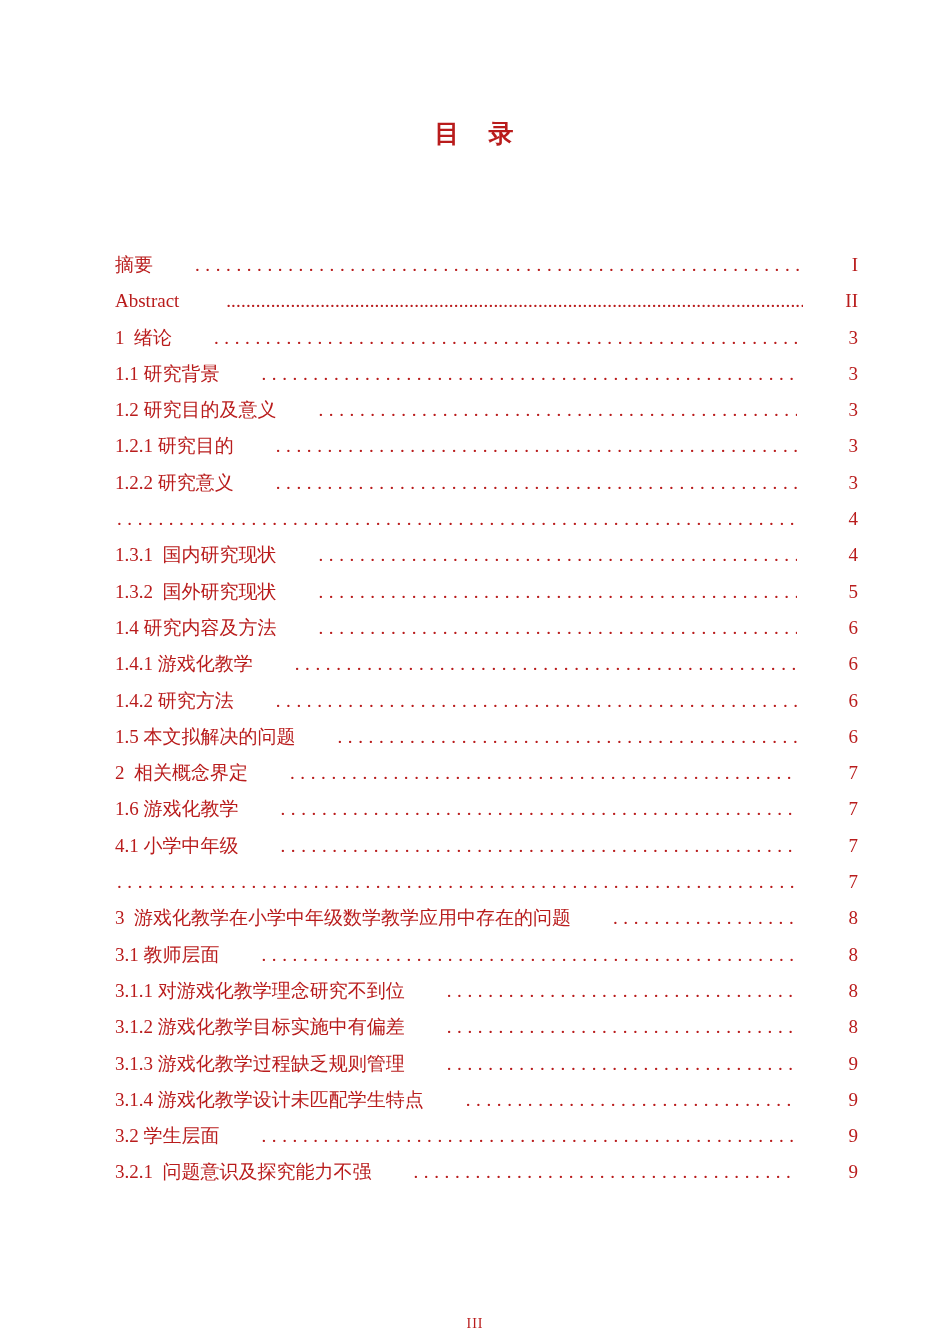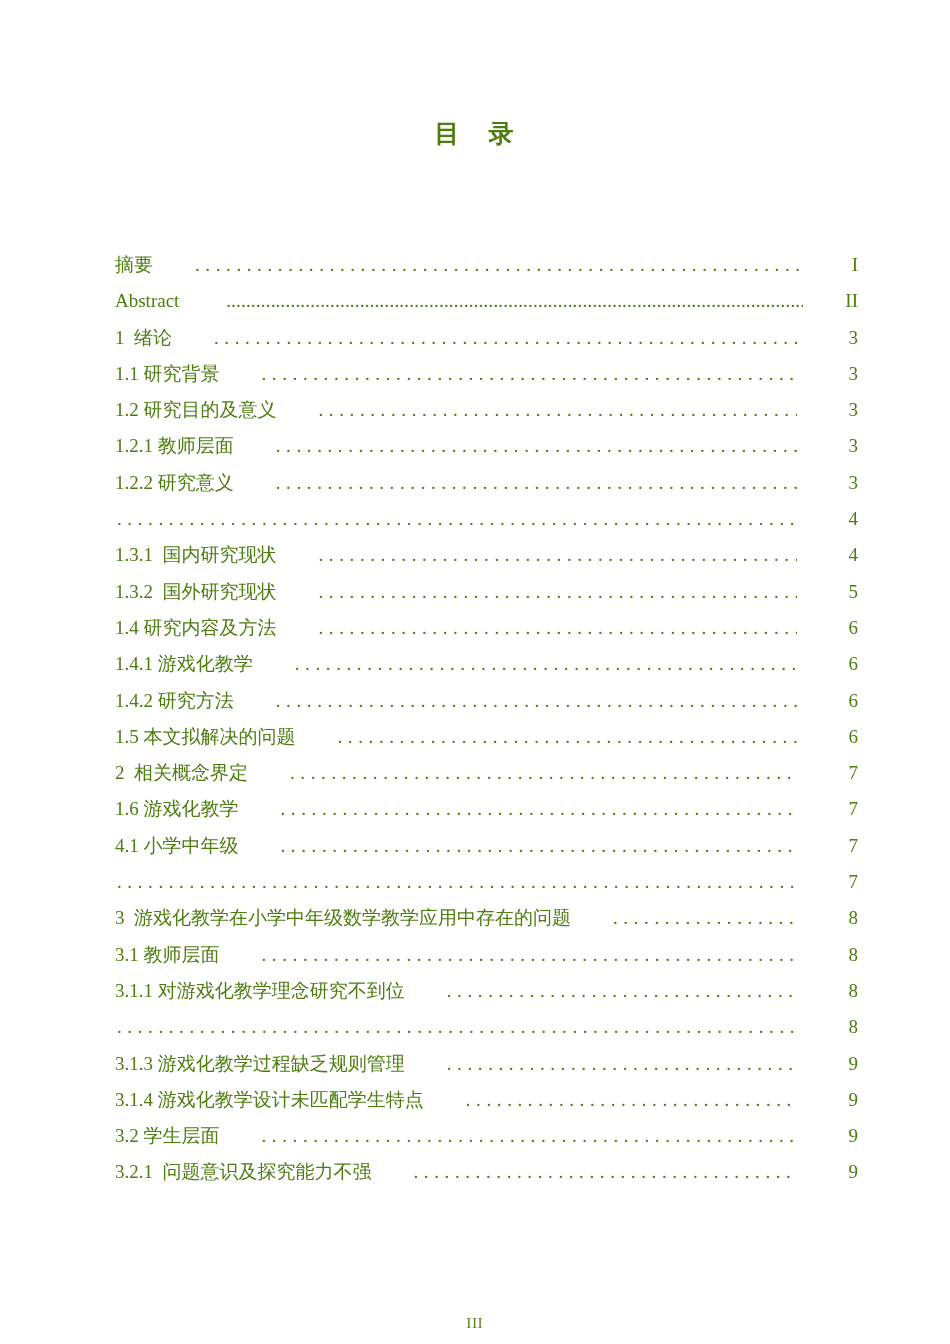--- a/index.html
+++ b/index.html
@@ -2,21 +2,21 @@
 <html><head>
 <meta charset="utf-8">
 <style>
   * { margin: 0; padding: 0; box-sizing: border-box; }
   html, body { background: #ffffff; }
   .page {
     position: relative;
     width: 950px;
     height: 1344px;
     background: #ffffff;
-    color: #4d7c0f;
+    color: #b91c1c;
     font-family: "Liberation Serif", "DejaVu Serif", serif;
     overflow: hidden;
   }
   .title {
     position: absolute;
     top: 120px;
     left: 0;
     right: 0;
     text-align: center;
     font-size: 25px;
@@ -99,21 +99,21 @@
     <span class="num">3</span>
   </div>
 
   <div class="toc-row sparse">
     <span class="label">1.2 研究目的及意义</span>
     <span class="dots">............................................................................................................................................</span>
     <span class="num">3</span>
   </div>
 
   <div class="toc-row sparse">
-    <span class="label">1.2.1 教师层面</span>
+    <span class="label">1.2.1 研究目的</span>
     <span class="dots">............................................................................................................................................</span>
     <span class="num">3</span>
   </div>
 
   <div class="toc-row sparse">
     <span class="label">1.2.2 研究意义</span>
     <span class="dots">............................................................................................................................................</span>
     <span class="num">3</span>
   </div>
 
@@ -193,20 +193,21 @@
     <span class="num">8</span>
   </div>
 
   <div class="toc-row sparse">
     <span class="label">3.1.1 对游戏化教学理念研究不到位</span>
     <span class="dots">............................................................................................................................................</span>
     <span class="num">8</span>
   </div>
 
   <div class="toc-row sparse">
+    <span class="label">3.1.2 游戏化教学目标实施中有偏差</span>
     <span class="dots">............................................................................................................................................</span>
     <span class="num">8</span>
   </div>
 
   <div class="toc-row sparse">
     <span class="label">3.1.3 游戏化教学过程缺乏规则管理</span>
     <span class="dots">............................................................................................................................................</span>
     <span class="num">9</span>
   </div>
 

